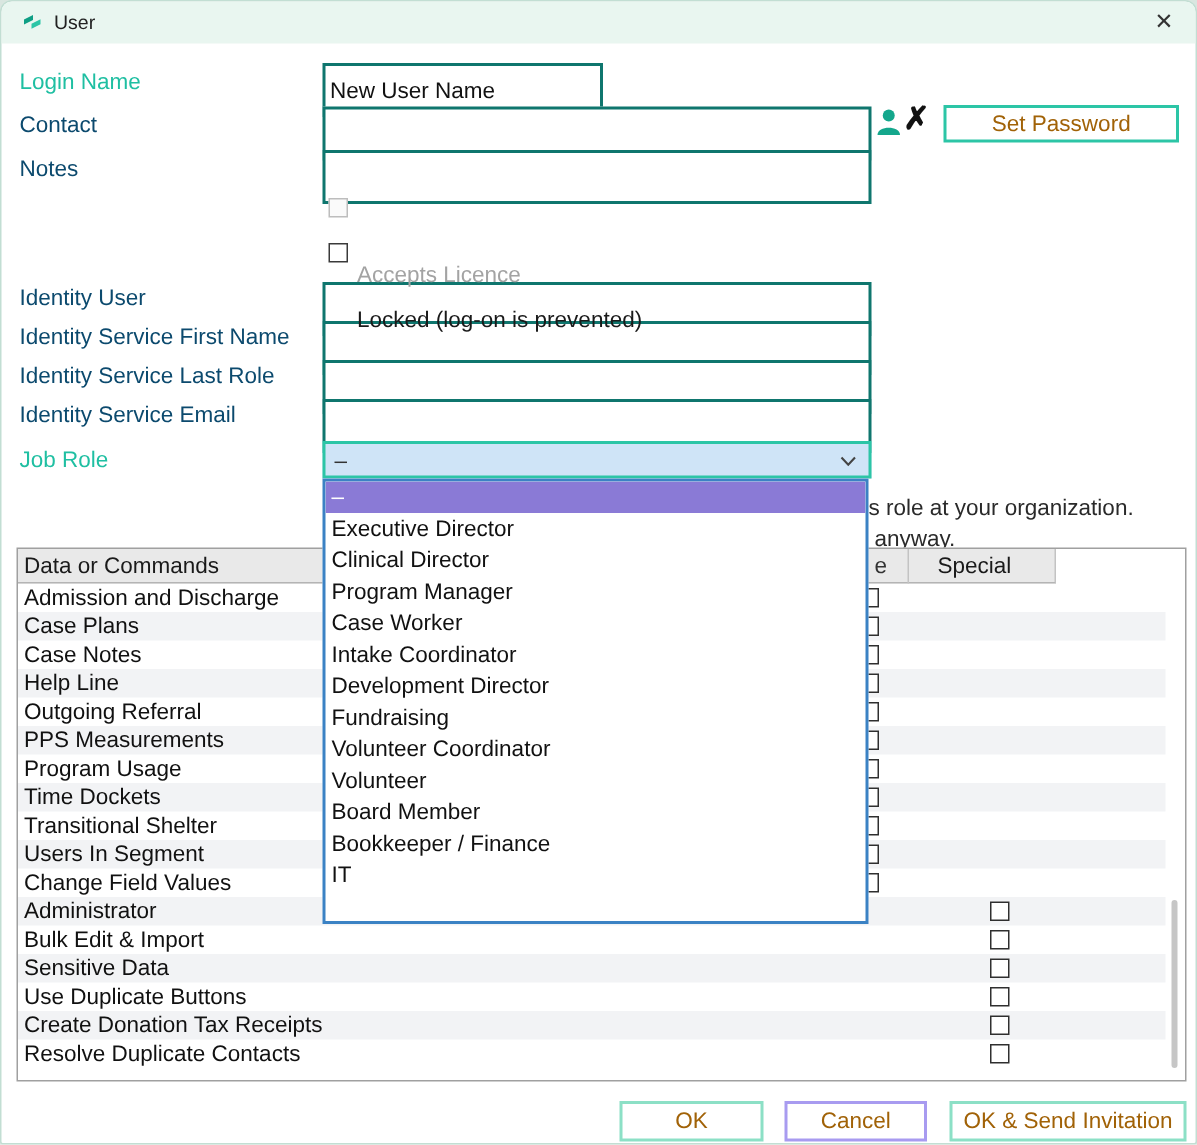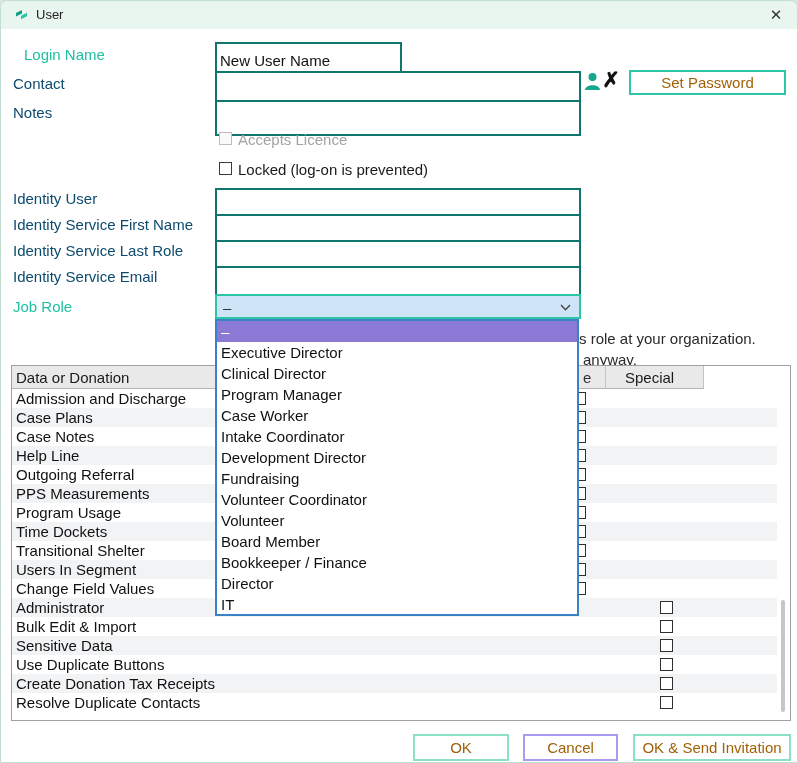--- a/index.html
+++ b/index.html
@@ -15,21 +15,21 @@
     font-size:15px;color:#333;text-align:center;line-height:20px;cursor:pointer;}
   
   .flabel{position:absolute;left:12px;height:17px;line-height:17px;color:#0c4a6e;}
   .flabel.teal{color:#1fbfa2;}
   
   .tinput{position:absolute;border:2px solid #0f766e;background:#fff;height:35px;
     font-family:"Liberation Sans",sans-serif;font-size:15px;color:#111;padding:16px 3px;outline:none;}
   
   .cbox{position:absolute;width:13px;height:13px;background:#fff;border:1.4px solid #3a3a3a;}
   .cbox.disabled{border-color:#bdbdbd;background:#fafafa;}
-  .cblabel{position:absolute;height:17px;line-height:17px;}
+  .cblabel{position:absolute;height:17px;line-height:17px;margin-top:44px;}
   .cblabel.disabled{color:#a3a3a3;}
   
   .person-icon{position:absolute;left:583px;top:71px;width:17px;height:19px;}
   .x-icon{position:absolute;left:601px;top:67px;width:18px;height:24px;font-size:21px;
     font-weight:700;color:#111;line-height:24px;text-align:center;}
   
   .btn{position:absolute;background:#fff;border:2px solid #8ce0c6;color:#a16207;
     font-family:"Liberation Sans",sans-serif;font-size:15px;text-align:center;cursor:pointer;}
   .btn.strong{border-color:#2cc5a6;}
   .btn.purple{border-color:#a89bf0;}
@@ -72,21 +72,21 @@
 
   <div class="titlebar">
     <svg class="appicon" viewBox="0 0 13 11" width="13" height="11">
       <path d="M1 4 L7 1 L7 4.4 L1 7.4 Z" fill="#0f9f85"></path>
       <path d="M6 6.8 L12 3.8 L12 7.2 L6 10.2 Z" fill="#2cc5a6"></path>
     </svg>
     <span class="title">User</span>
     <span class="close">✕</span>
   </div>
 
-  <span class="flabel teal" style="top:45px;margin-left:11px;">Login Name</span>
+  <span class="flabel teal" style="top:45px;">Login Name</span>
   <span class="flabel" style="top:74px;">Contact</span>
   <span class="flabel" style="top:103px;">Notes</span>
   <span class="flabel" style="top:189px;">Identity User</span>
   <span class="flabel" style="top:215px;">Identity Service First Name</span>
   <span class="flabel" style="top:241px;">Identity Service Last Role</span>
   <span class="flabel" style="top:267px;">Identity Service Email</span>
   <span class="flabel teal" style="top:297px;">Job Role</span>
 
   <input class="tinput" style="left: 214px; top: 41px; width: 187px;" value="New User Name">
   <input class="tinput" style="left: 214px; top: 70px; width: 366px;" value="">
@@ -106,21 +106,21 @@
   <span class="cbox disabled" style="left:218px;top:131px;"></span>
   <span class="cblabel disabled" style="left:237px;top:130px;">Accepts Licence</span>
   <span class="cbox" style="left:218px;top:161px;"></span>
   <span class="cblabel" style="left:237px;top:160px;">Locked (log-on is prevented)</span>
 
   <span class="helpfrag" style="left:578px;top:329px;">s role at your organization.</span>
   <span class="helpfrag" style="left:582px;top:350px;">anyway.</span>
 
   <div class="ptable">
     <div class="phead">
-      <span class="h1">Data or Donation</span>
+      <span class="h1">Data or Commands</span>
       <span class="sep1"></span>
       <span class="hfrag">e</span>
       <span class="sep2"></span>
       <span class="hspecial">Special</span>
     </div>
     <div class="prows">
 
         <div class="trow">
           <span class="tlabel">Admission and Discharge</span>
           <span class="row-cb" data-col="mid"></span>
@@ -235,21 +235,20 @@
       <div class="dd-item">Fundraising</div>
 
       <div class="dd-item">Volunteer Coordinator</div>
 
       <div class="dd-item">Volunteer</div>
 
       <div class="dd-item">Board Member</div>
 
       <div class="dd-item">Bookkeeper / Finance</div>
 
-      <div class="dd-item">Director</div>
 
       <div class="dd-item">IT</div>
     </div>
 
   <button class="btn" style="left:412px;top:733px;width:96px;height:27px;">OK</button>
   <button class="btn purple" style="left:522px;top:733px;width:95px;height:27px;">Cancel</button>
   <button class="btn" style="left:632px;top:733px;width:158px;height:27px;">OK &amp; Send Invitation</button>
 
 </div>
 

